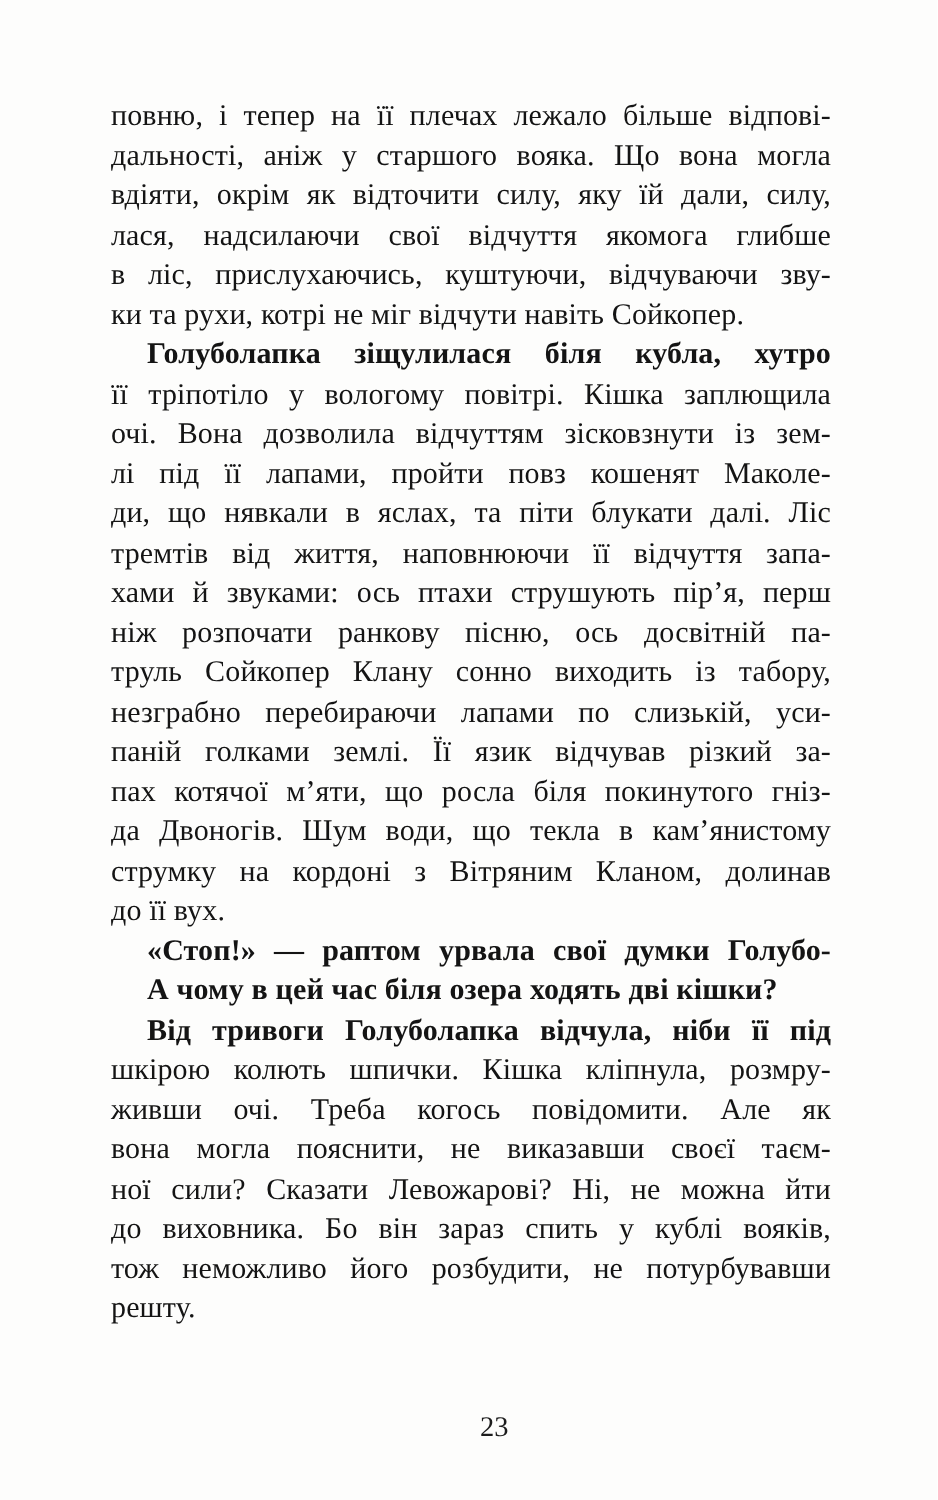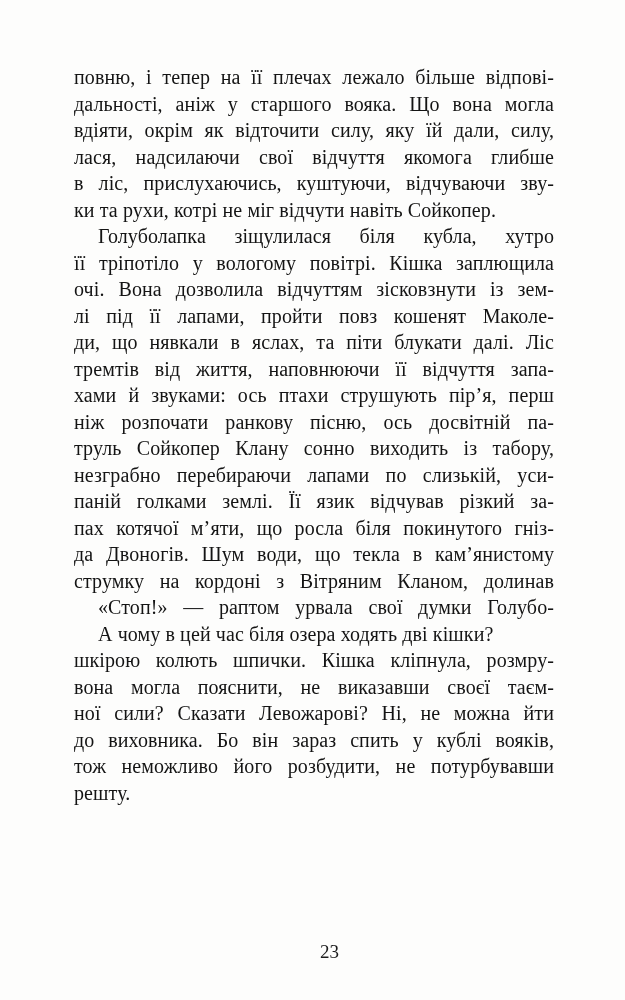--- a/index.html
+++ b/index.html
@@ -32,20 +32,21 @@
     text-align: justify;
     text-align-last: justify;
     white-space: normal;
     letter-spacing: 0.1px;
   }
   .line.last-line {
     text-align-last: left;
   }
   .line.indent-line {
     padding-left: 24px;
+    font-weight: bold;
   }
   .page-number {
     position: absolute;
     top: 941px;
     left: 17px;
     width: 625px;
     text-align: center;
     font-size: 19px;
     color: #1c1c1c;
   }
@@ -71,29 +72,32 @@
         <div class="line">ди, що нявкали в яслах, та піти блукати далі. Ліс</div>
         <div class="line">тремтів від життя, наповнюючи її відчуття запа-</div>
         <div class="line">хами й звуками: ось птахи струшують пір’я, перш</div>
         <div class="line">ніж розпочати ранкову пісню, ось досвітній па-</div>
         <div class="line">труль Сойкопер Клану сонно виходить із табору,</div>
         <div class="line">незграбно перебираючи лапами по слизькій, уси-</div>
         <div class="line">паній голками землі. Її язик відчував різкий за-</div>
         <div class="line">пах котячої м’яти, що росла біля покинутого гніз-</div>
         <div class="line">да Двоногів. Шум води, що текла в кам’янистому</div>
         <div class="line">струмку на кордоні з Вітряним Кланом, долинав</div>
+        <div class="line last-line">до її вух.</div>
       </div>
       <div class="paragraph">
         <div class="line indent-line">«Стоп!» — раптом урвала свої думки Голубо-</div>
       </div>
       <div class="paragraph">
         <div class="line last-line indent-line">А чому в цей час біля озера ходять дві кішки?</div>
       </div>
       <div class="paragraph">
+        <div class="line indent-line">Від тривоги Голуболапка відчула, ніби її під</div>
         <div class="line">шкірою колють шпички. Кішка кліпнула, розмру-</div>
+        <div class="line">живши очі. Треба когось повідомити. Але як</div>
         <div class="line">вона могла пояснити, не виказавши своєї таєм-</div>
         <div class="line">ної сили? Сказати Левожарові? Ні, не можна йти</div>
         <div class="line">до виховника. Бо він зараз спить у кублі вояків,</div>
         <div class="line">тож неможливо його розбудити, не потурбувавши</div>
         <div class="line last-line">решту.</div>
       </div>
     </div>
   <div class="page-number">23</div>
 </div>
 

